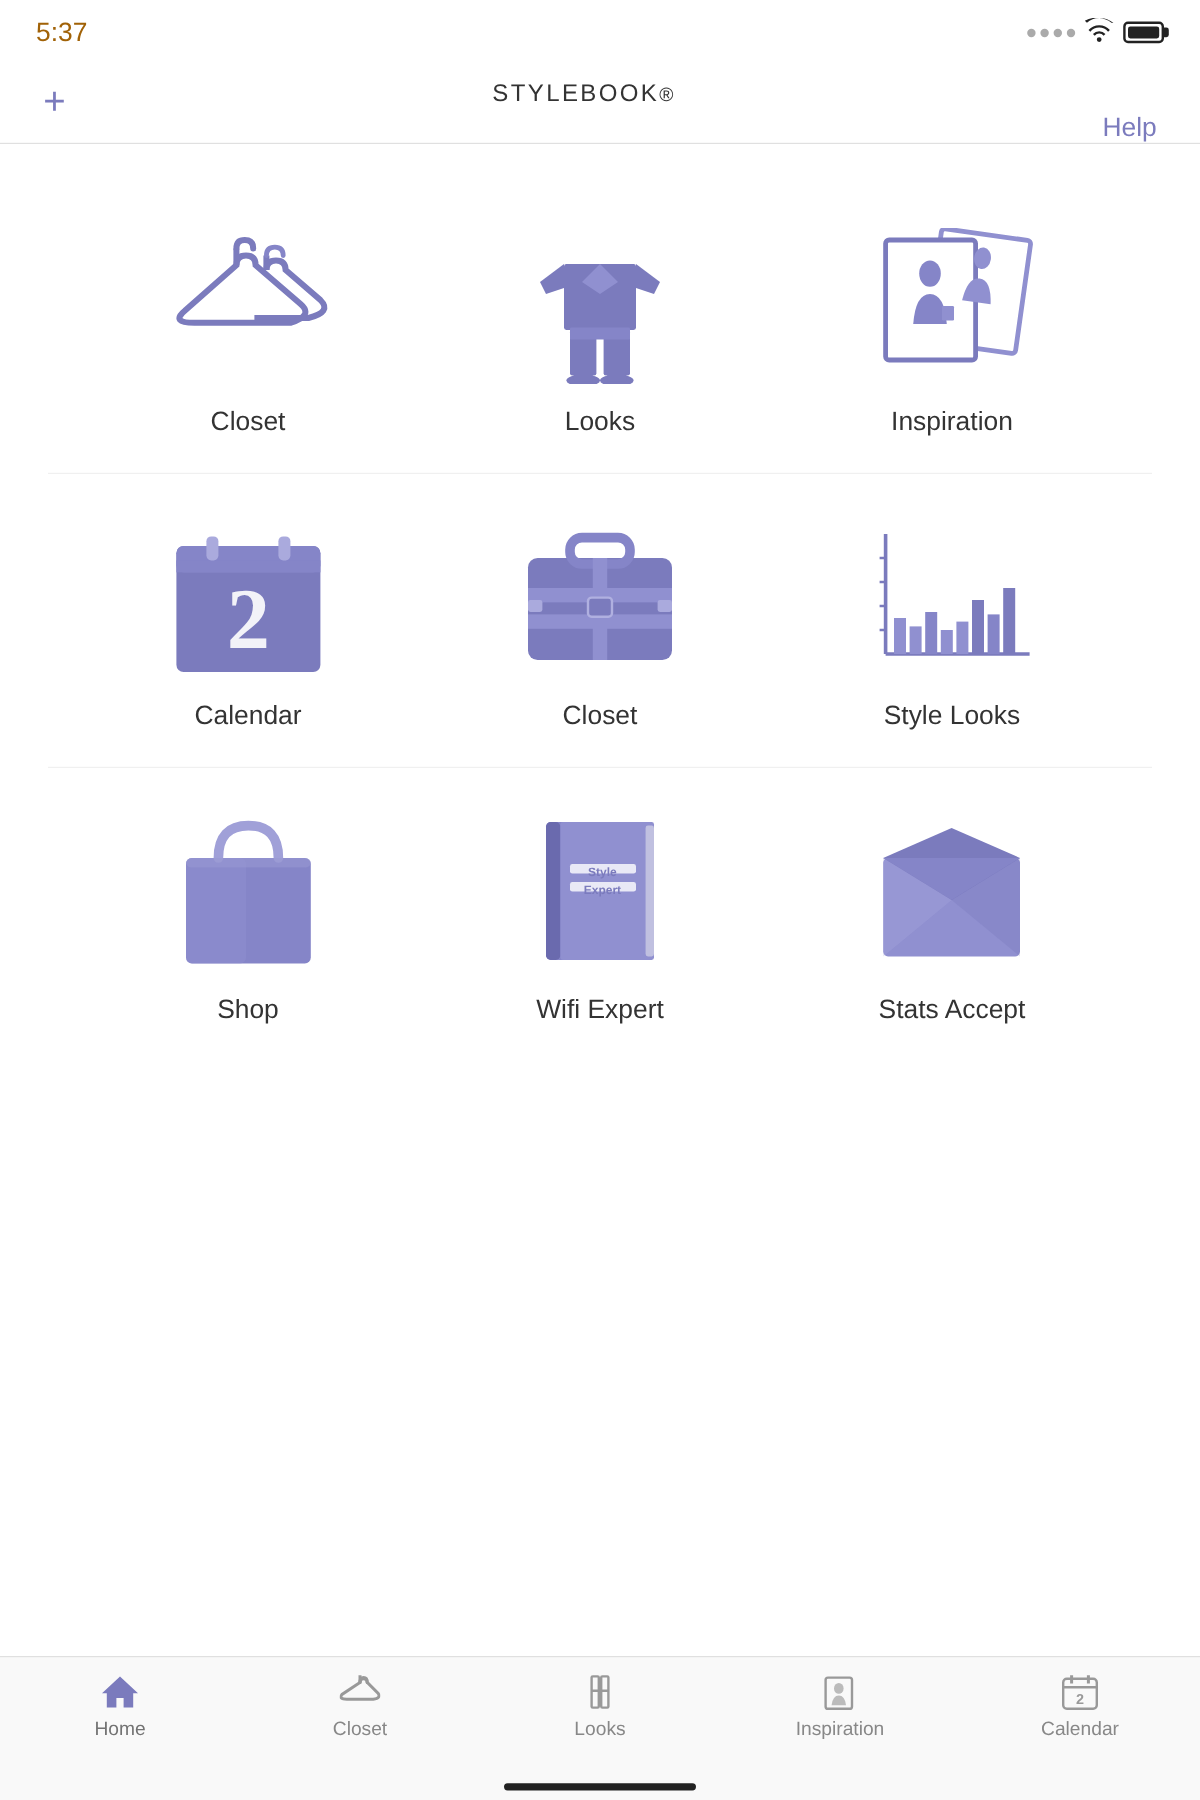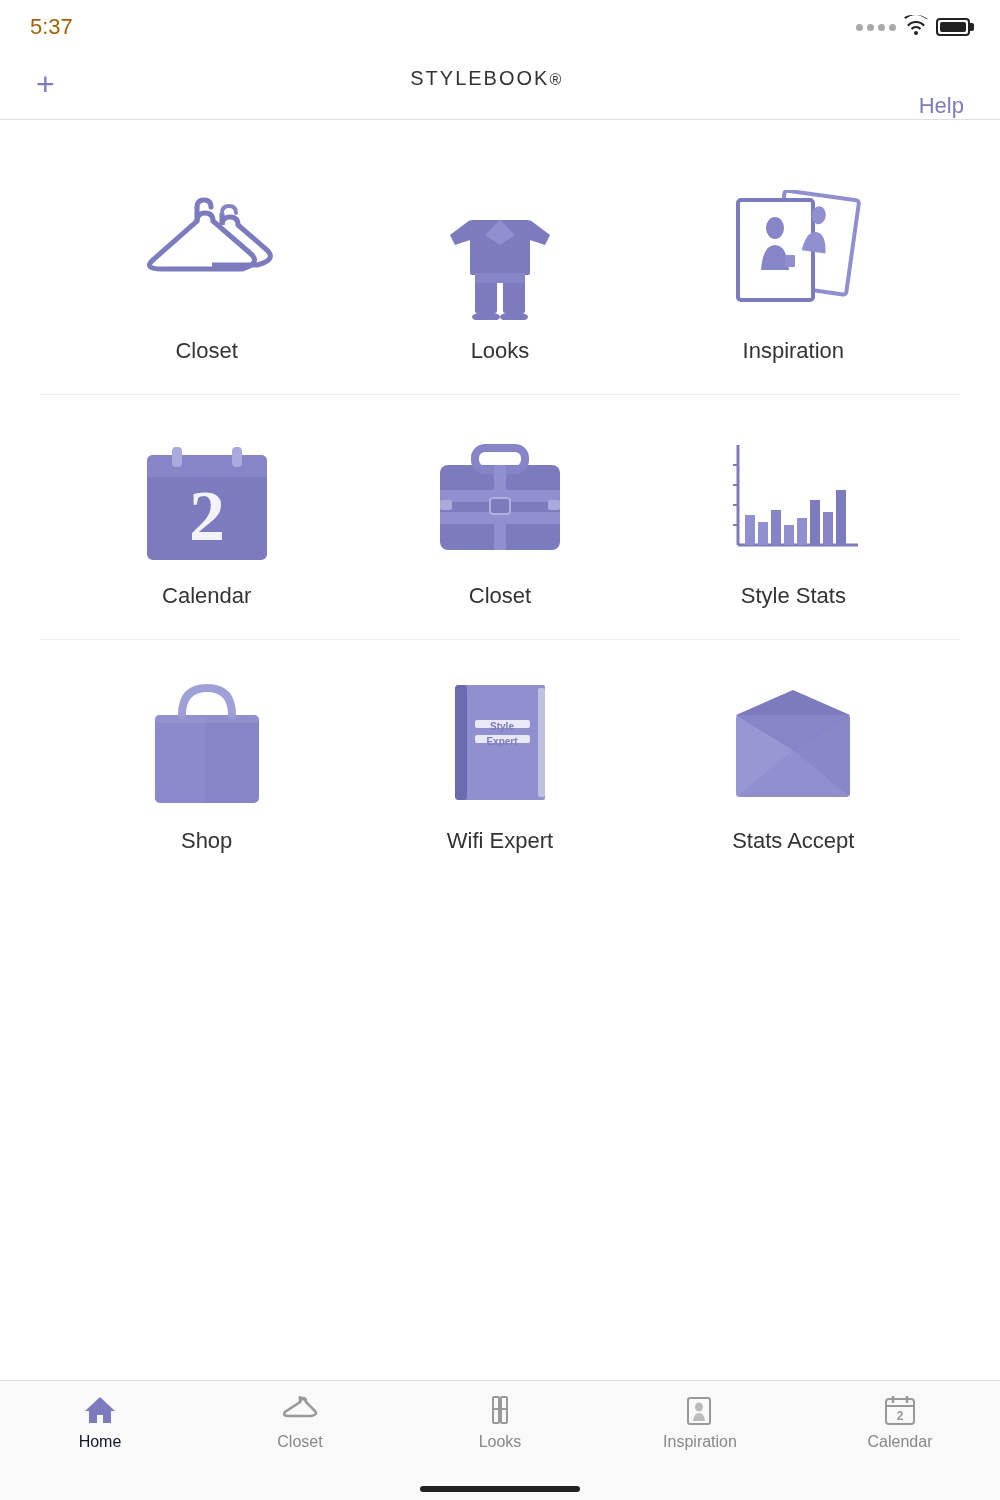--- a/index.html
+++ b/index.html
@@ -164,21 +164,21 @@
       width: 34px;
       height: 34px;
       display: flex; align-items: center; justify-content: center;
     }
 
     .tab-label {
       font-size: 16px;
       color: #888;
     }
     .tab-label.active {
-      color: #0f172a;
+      color: #737373;
     }
 
     .home-indicator {
       position: absolute;
       bottom: 8px;
       left: 50%;
       transform: translateX(-50%);
       width: 160px;
       height: 6px;
       background: #222;
@@ -354,21 +354,21 @@
           <rect x="22" y="75" width="10" height="30" fill="#9090d0"></rect>
           <rect x="35" y="82" width="10" height="23" fill="#9090d0"></rect>
           <rect x="48" y="70" width="10" height="35" fill="#8585c8"></rect>
           <rect x="61" y="85" width="10" height="20" fill="#9090d0"></rect>
           <rect x="74" y="78" width="10" height="27" fill="#9090d0"></rect>
           <rect x="87" y="60" width="10" height="45" fill="#7b7bbd"></rect>
           <rect x="100" y="72" width="10" height="33" fill="#8585c8"></rect>
           <rect x="113" y="50" width="10" height="55" fill="#7b7bbd"></rect>
         </svg>
       </div>
-      <span class="item-label">Style Stats</span>
+      <span class="item-label">Style Looks</span>
     </div>
 
   </div>
 
   <div class="row-divider"></div>
 
   <div class="grid-row">
 
     <div class="grid-item">
       <div class="icon-area">

